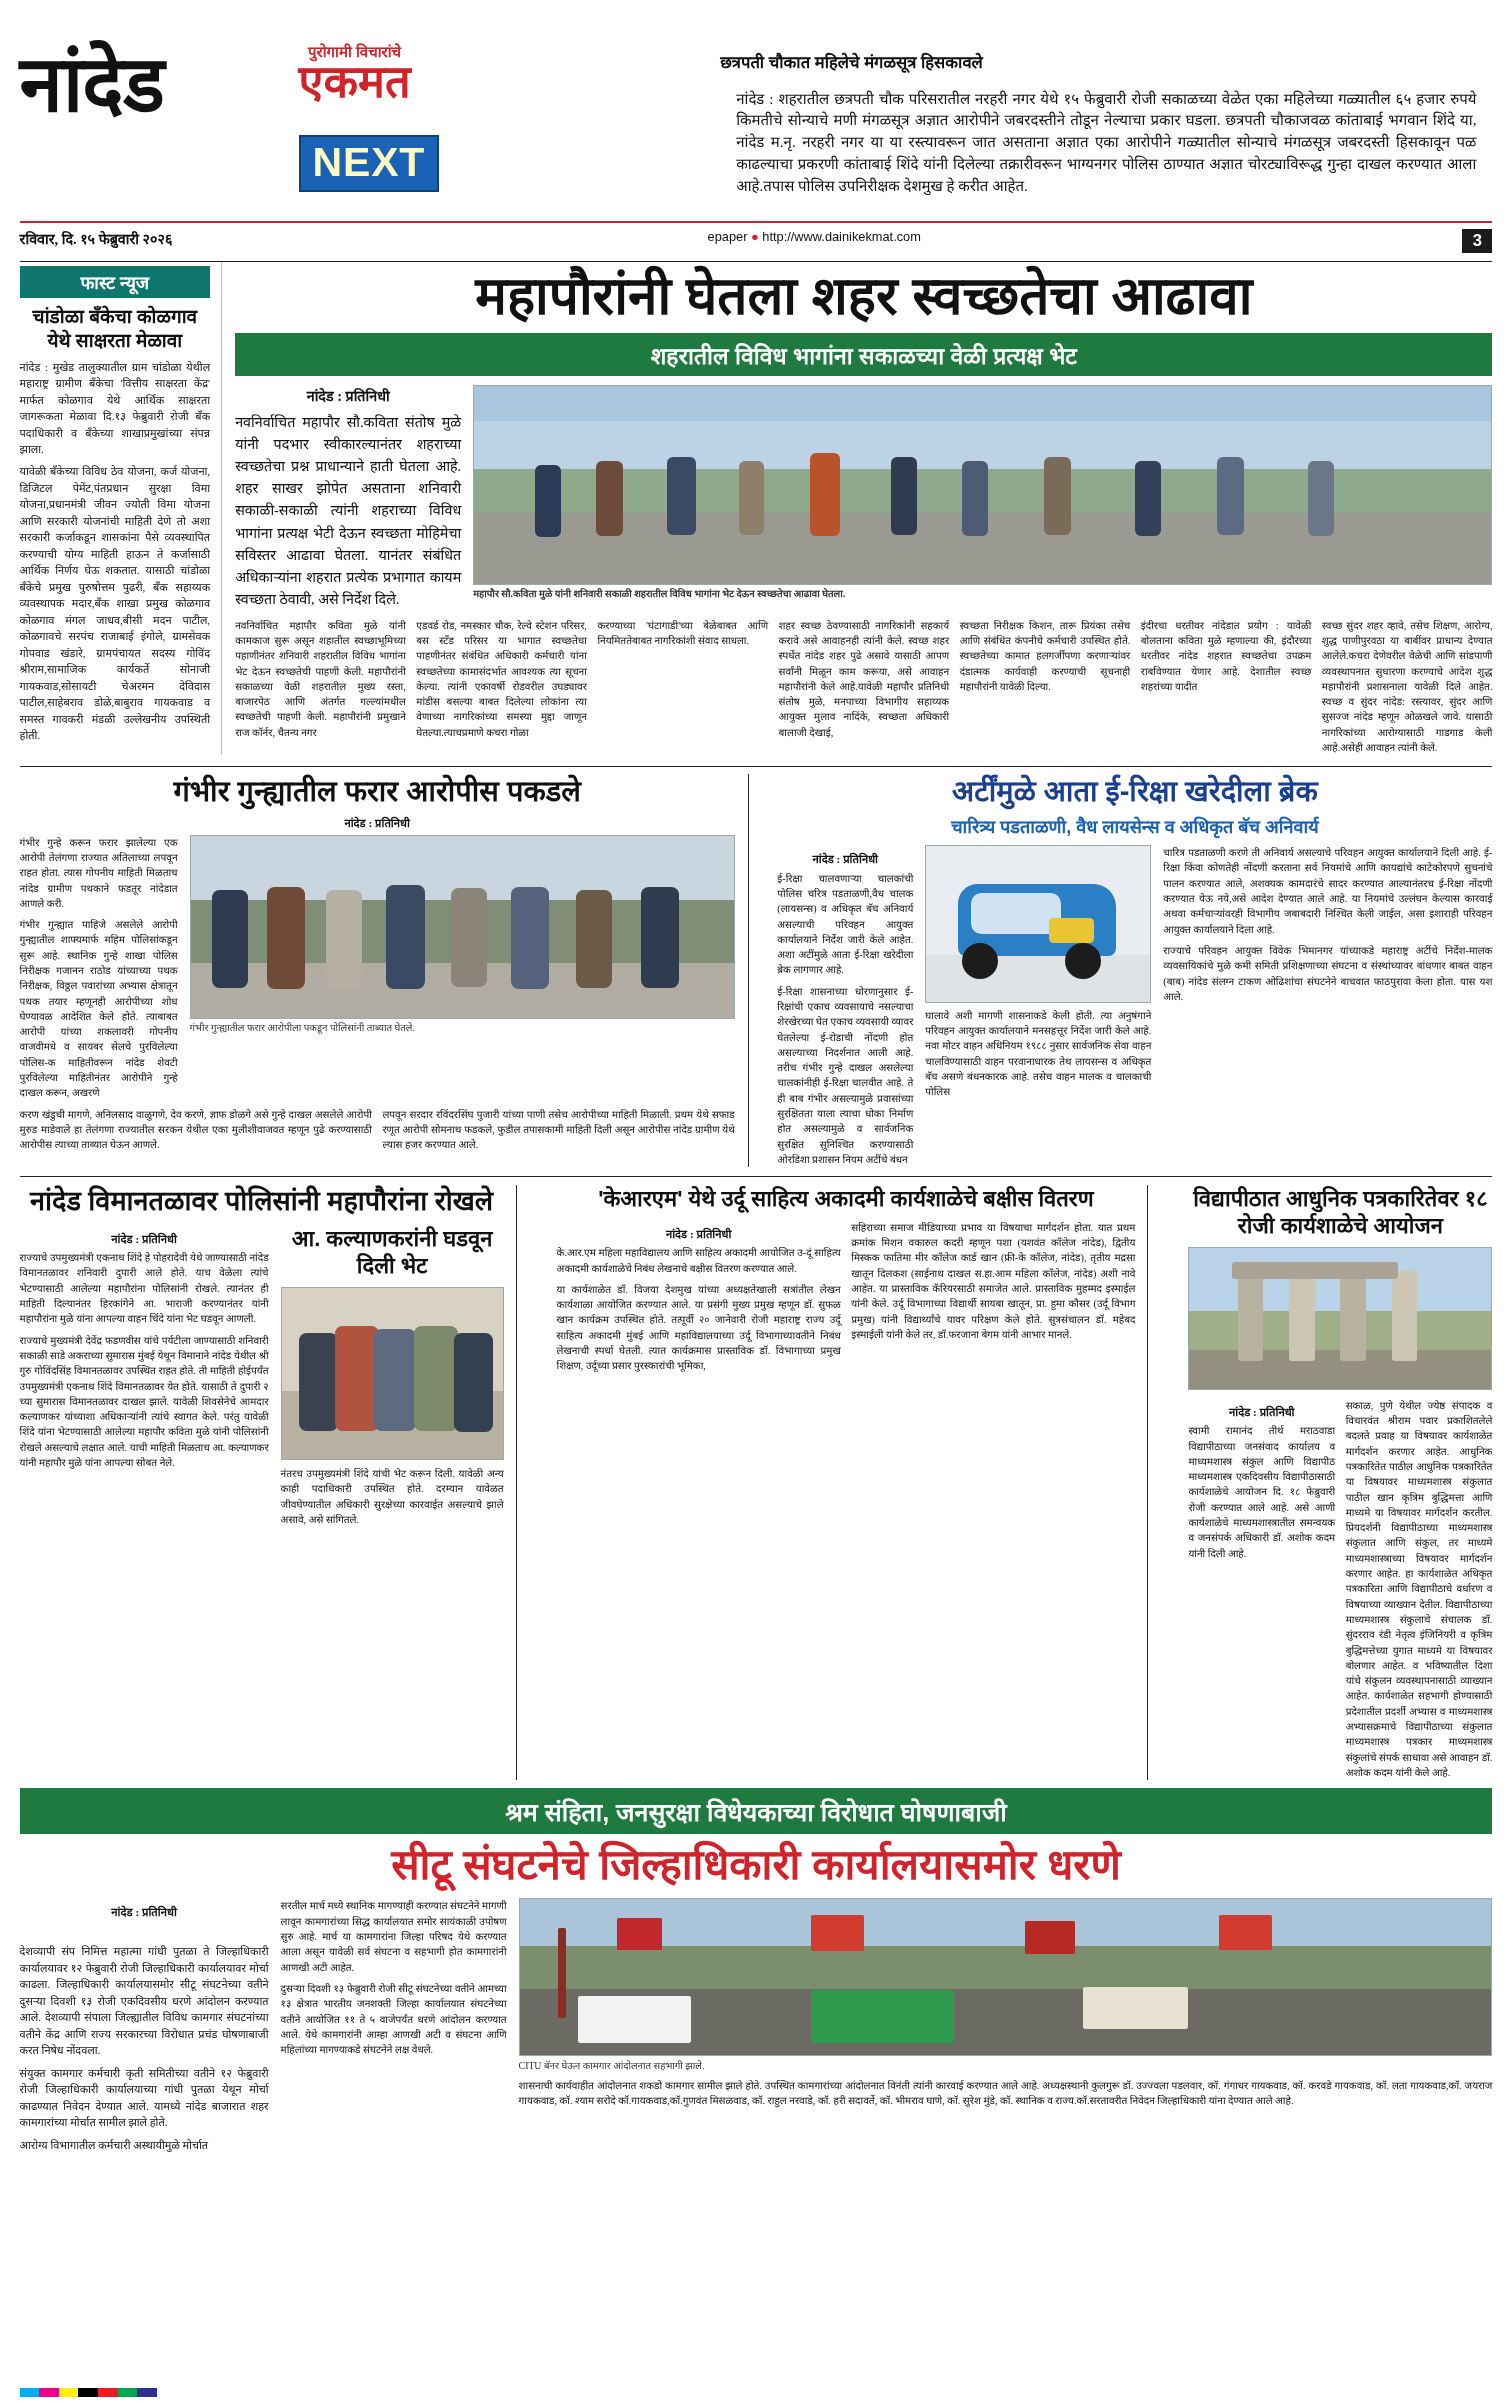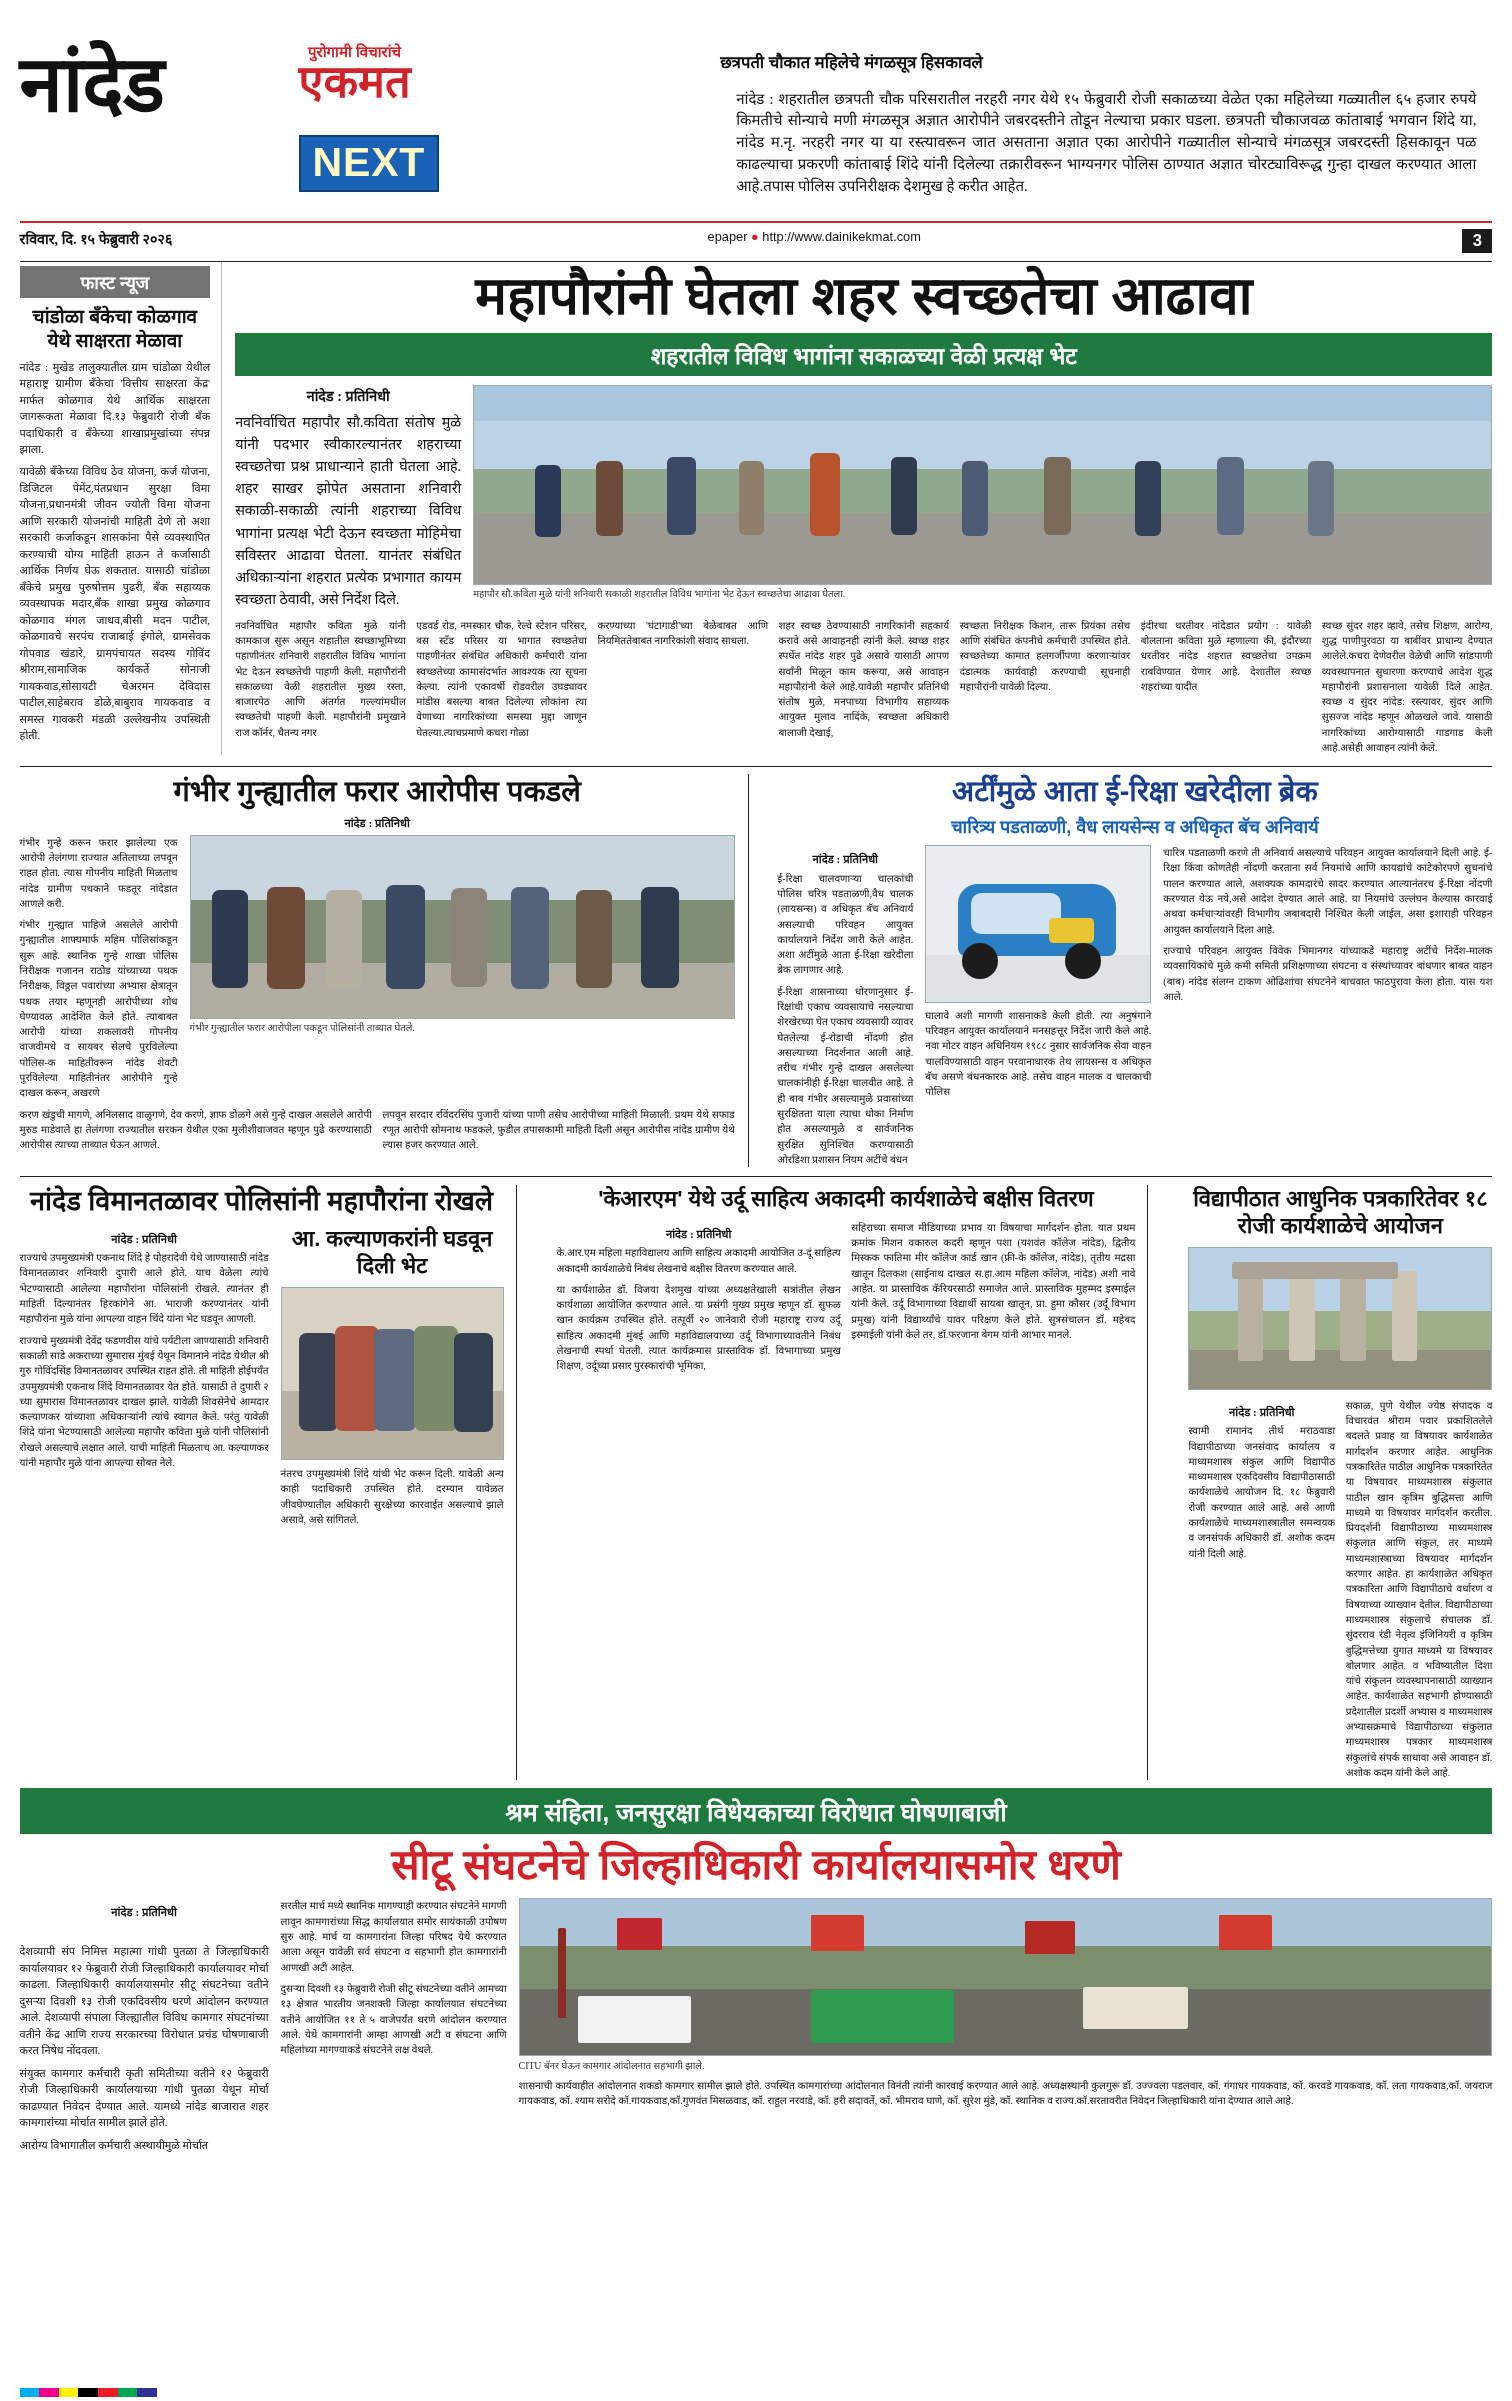--- a/index.html
+++ b/index.html
@@ -48,21 +48,21 @@
   }
   .rule-thin { border-top:1.5px solid #222; }
 
   
   .body-grid { display:flex; gap:0px; }
   .col-left { width:202px; padding-right:10.5px; border-right:0.8px solid #bbb; }
   .col-main { flex:1; padding-left:13.6px; }
 
   
   .fastnews-title {
-    background:#737373; color:#fff; font-family:"Liberation Sans", sans-serif;
+    background:#0f766e; color:#fff; font-family:"Liberation Sans", sans-serif;
     font-weight:bold; font-size:18px; text-align:center; padding:3.8px 0; margin-top:4.5px;
   }
   .fastnews-head {
     font-family:"Liberation Sans", sans-serif; font-weight:bold; font-size:19px;
     line-height:1.25; text-align:center; margin:7.5px 0 6px 0;
   }
   .col-left p { font-size:11px; line-height:1.5; text-align:justify; margin:0 0 5.3px 0; }
 
   
   .lead-head {
@@ -70,21 +70,21 @@
     font-size:53px; line-height:1.12; text-align:center; margin:4.5px 0 0 0;
   }
   .lead-sub {
     margin-top:7.5px; background:#1f7a3f; color:#fff;
     font-family:"Liberation Sans", sans-serif; font-weight:bold;
     font-size:23px; text-align:center; padding:5.3px 0;
   }
   .lead-body { display:flex; gap:12px; margin-top:9px; }
   .lead-col { width:226px; font-size:14.3px; line-height:1.55; text-align:justify; }
   .lead-col .byline { font-weight:bold; text-align:center; display:block; margin-bottom:3.8px; }
-  .lead-photo { flex:1; }
+  .lead-photo { flex:1;font-weight:bold; }
   .photo {
     width:100%; display:block; background:#cfd8cf; border:0.8px solid #9aa;
   }
   .cap { font-size:9.8px; color:#333; padding-top:2.3px; }
 
   .small-cols { display:flex; gap:10.5px; margin-top:7.5px; }
   .small-cols .c { flex:1; font-size:10.2px; line-height:1.5; text-align:justify; }
 
   .divider { border-top:0.8px solid #222; margin:9px 0 7.5px 0; }
   .divider-thick { border-top:1.5px solid #222; margin:10.5px 0 7.5px 0; }

